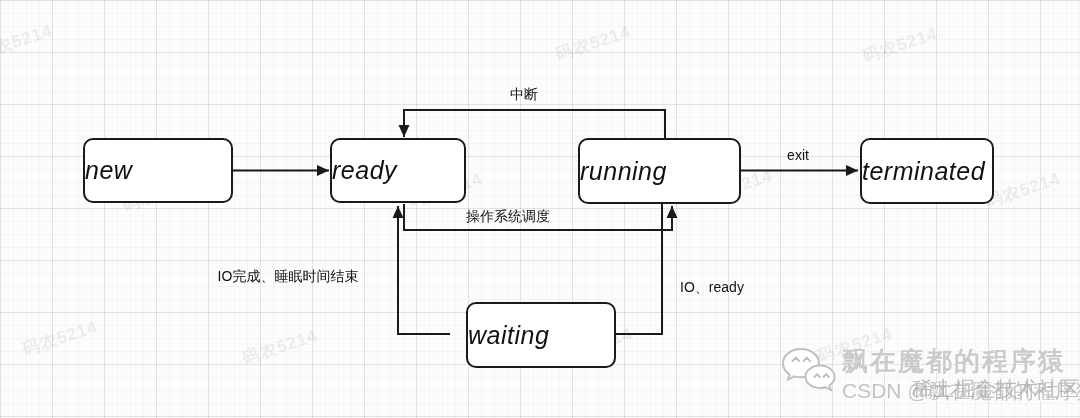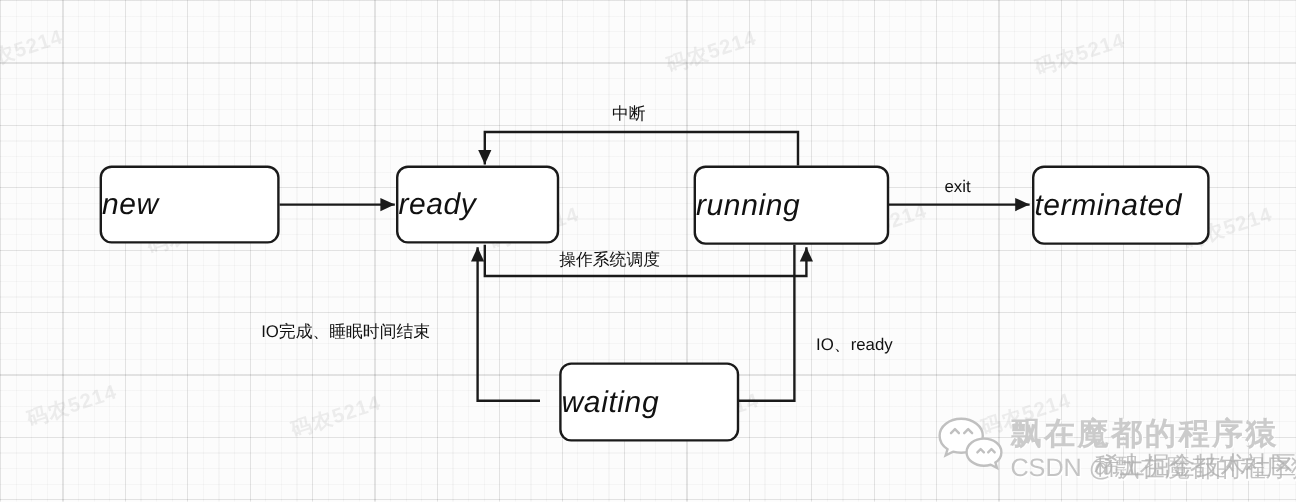--- a/index.html
+++ b/index.html
@@ -93,21 +93,21 @@
   <div id="nodes">
       <div class="state-node" style="left: 83px; top: 138px; width: 150px; height: 65px;">
         <span class="node-label">new</span>
       </div>
       <div class="state-node" style="left: 330px; top: 138px; width: 136px; height: 65px;">
         <span class="node-label">ready</span>
       </div>
       <div class="state-node" style="left: 578px; top: 138px; width: 163px; height: 66px;">
         <span class="node-label">running</span>
       </div>
-      <div class="state-node" style="left: 860px; top: 138px; width: 148px; height: 66px;">
+      <div class="state-node" style="left: 860px; top: 138px; width: 134px; height: 66px;">
         <span class="node-label">terminated</span>
       </div>
       <div class="state-node" style="left: 450px; top: 302px; width: 150px; height: 66px; margin-left: 16px;">
         <span class="node-label">waiting</span>
       </div>
     </div>
 
   <div id="edge-labels">
       <div class="edge-label" style="left: 524px; top: 95px;">中断</div>
       <div class="edge-label" style="left: 508px; top: 217px;">操作系统调度</div>

